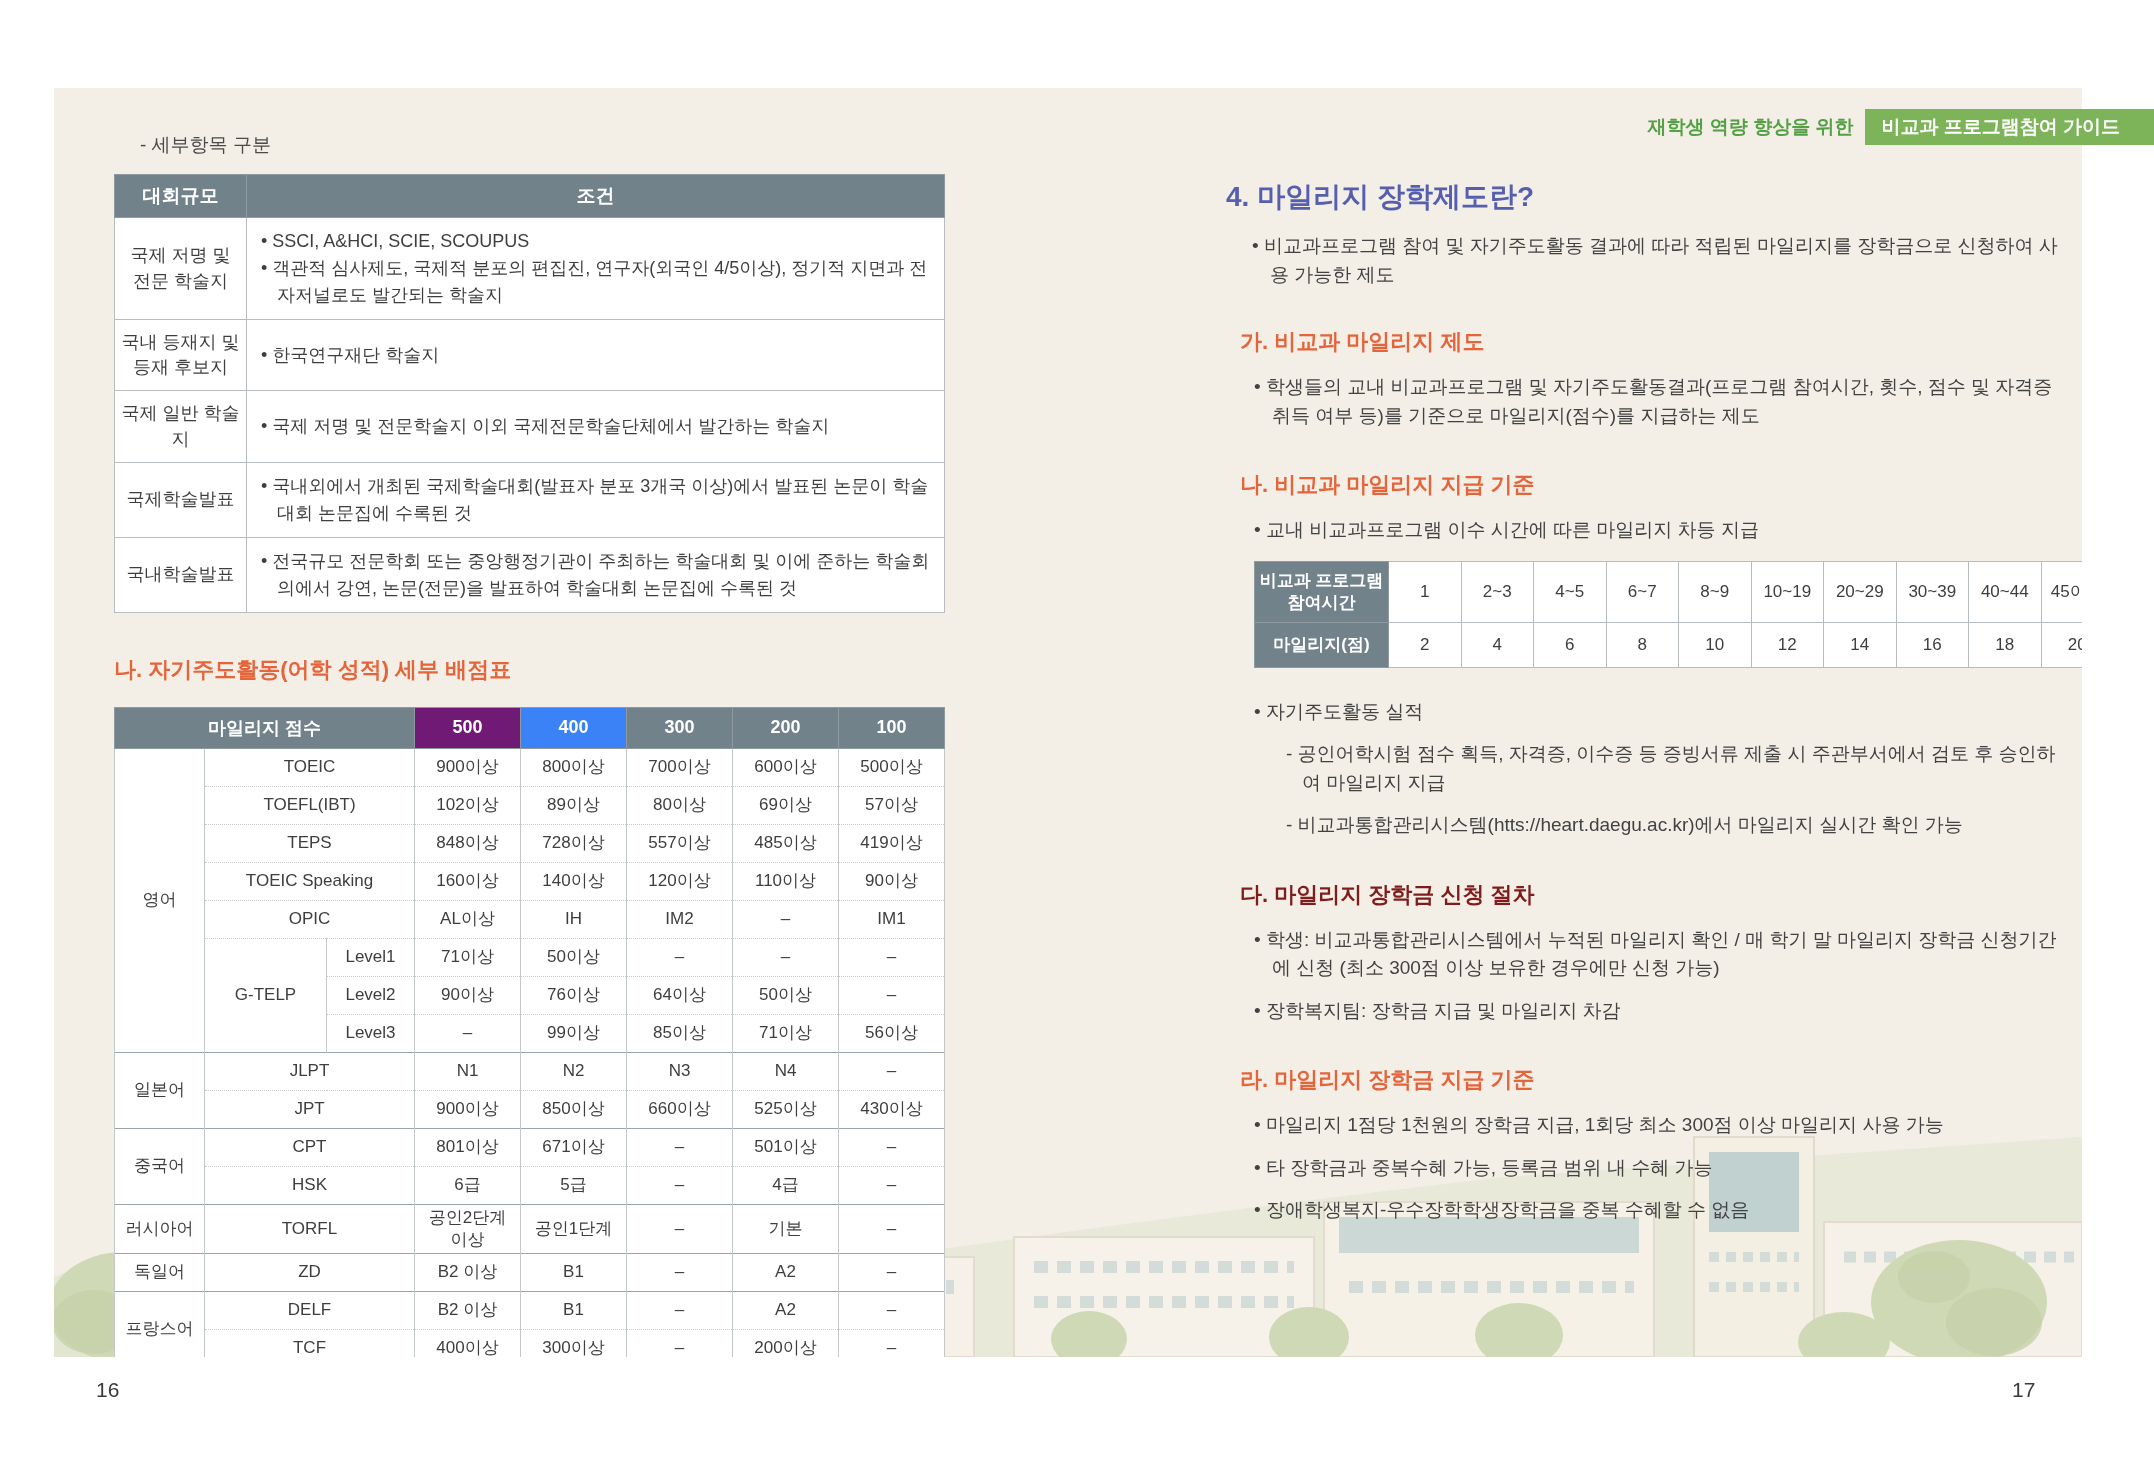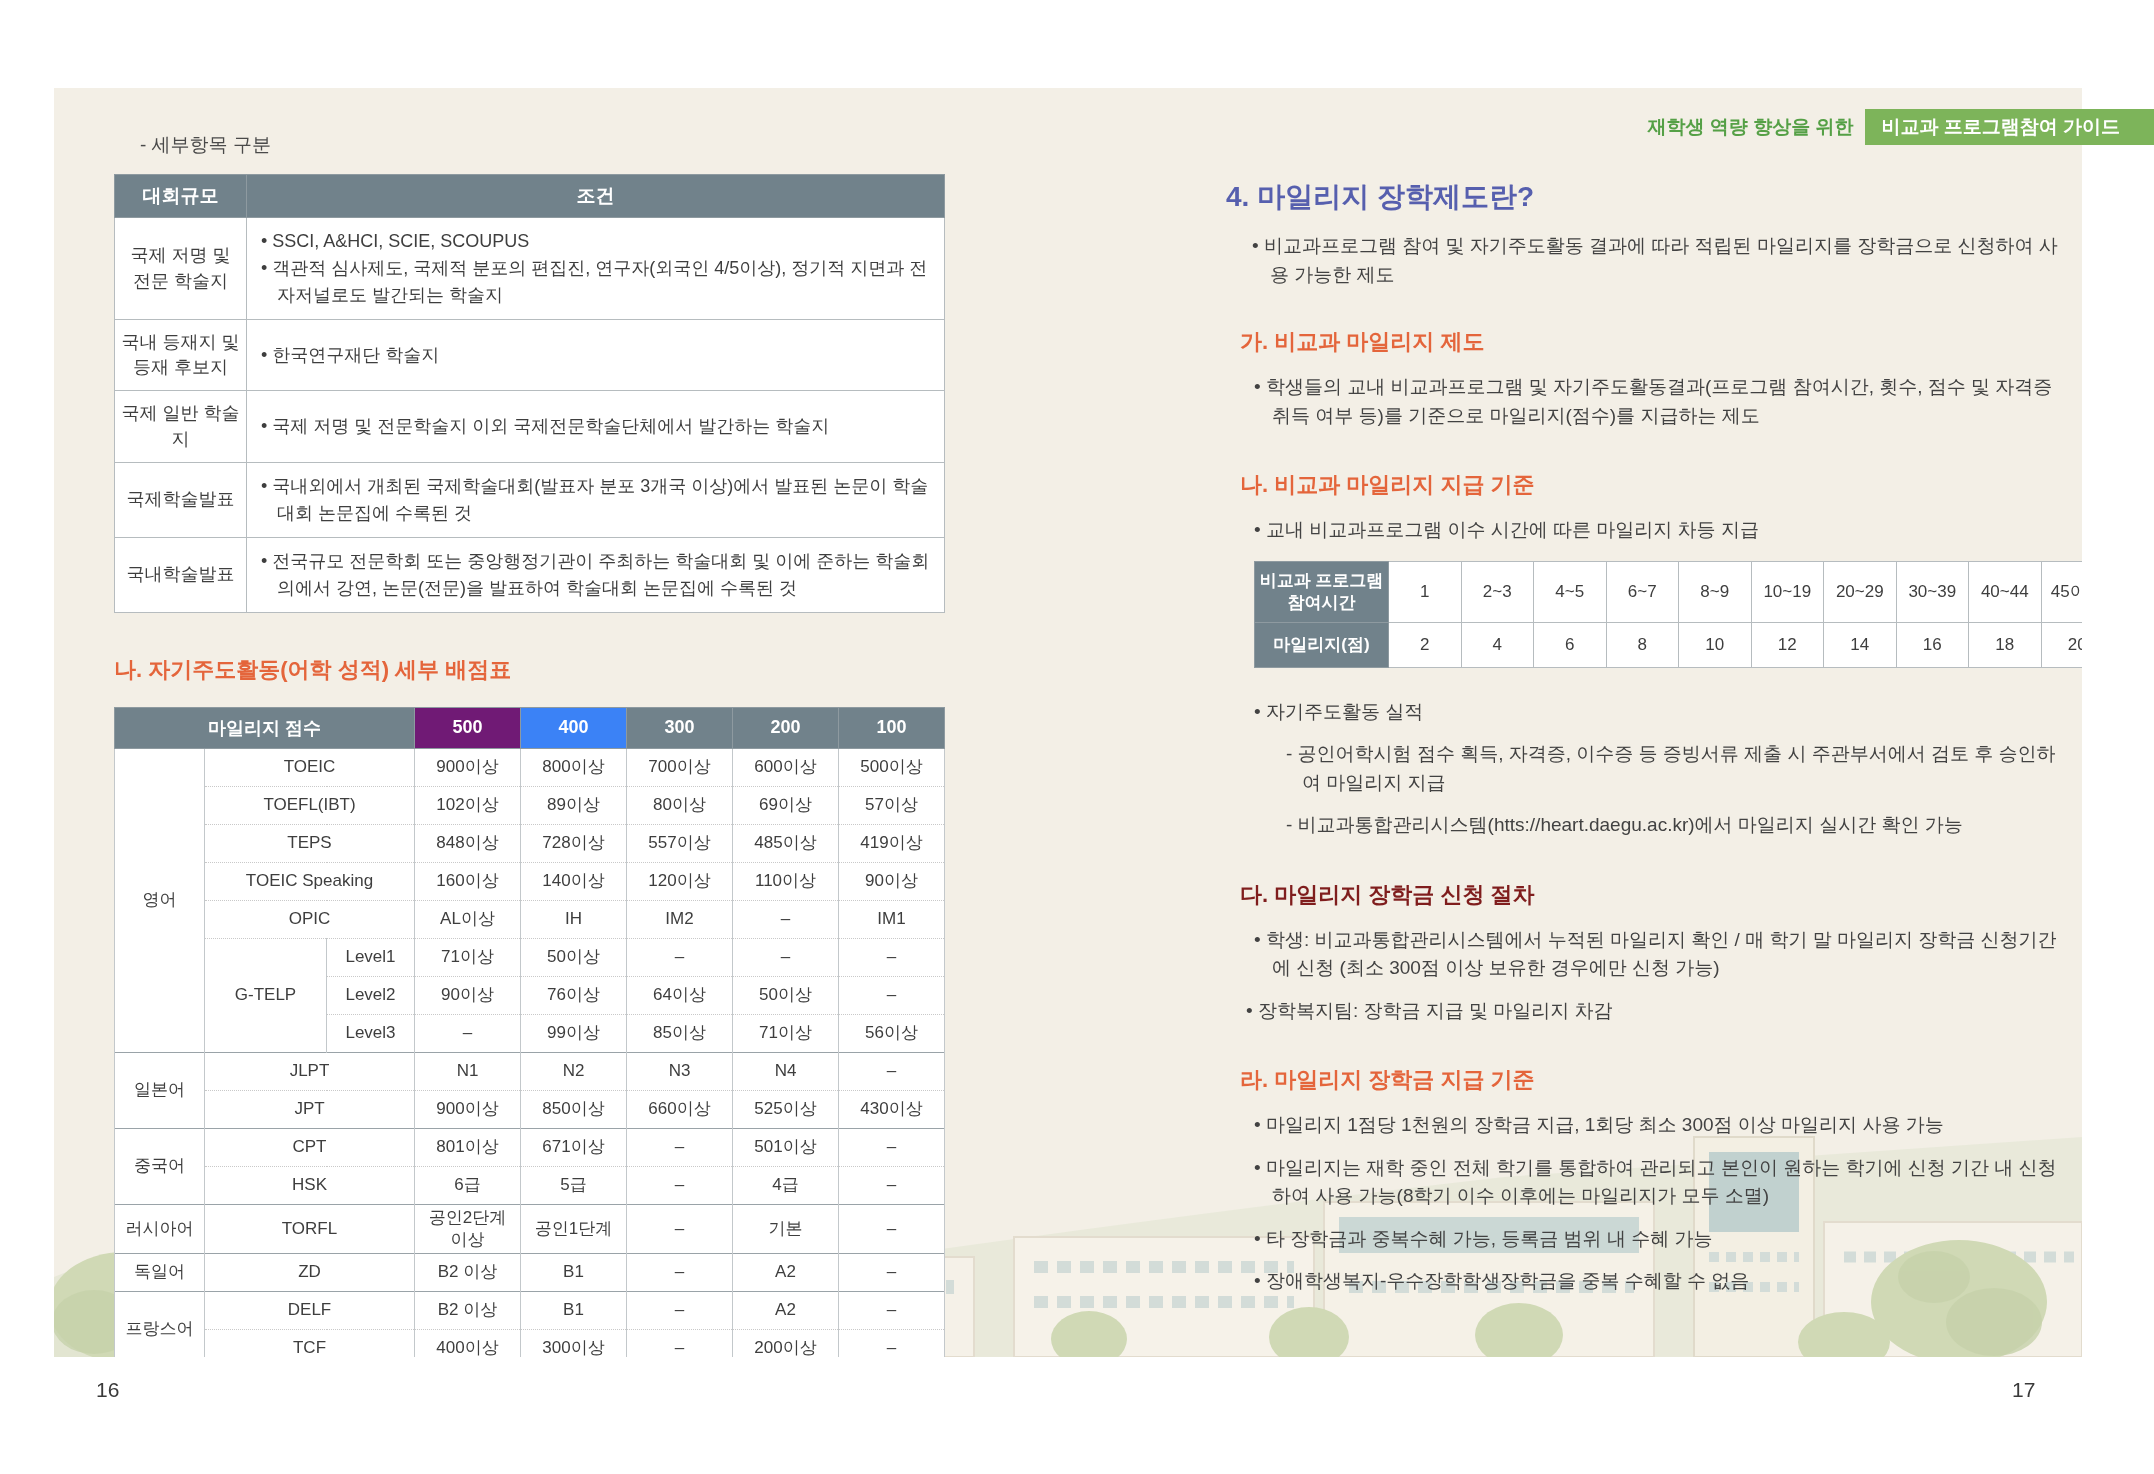--- a/index.html
+++ b/index.html
@@ -396,25 +396,24 @@
         </tr>
       </tbody>
     </table>
 
     <p class="bullet" style="margin:30px 0 0 14px">• 자기주도활동 실적</p>
     <p class="subline mt" style="margin-left:46px">- 공인어학시험 점수 획득, 자격증, 이수증 등 증빙서류 제출 시 주관부서에서 검토 후 승인하여 마일리지 지급</p>
     <p class="subline mt" style="margin-left:46px">- 비교과통합관리시스템(htts://heart.daegu.ac.kr)에서 마일리지 실시간 확인 가능</p>
 
     <h3 class="orange-title" style="color:#7f1d1d;margin-top:40px">다. 마일리지 장학금 신청 절차</h3>
     <p class="bullet" style="margin:16px 0 0 14px">• 학생: 비교과통합관리시스템에서 누적된 마일리지 확인 / 매 학기 말 마일리지 장학금 신청기간에 신청 (최소 300점 이상 보유한 경우에만 신청 가능)</p>
-    <p class="bullet mt" style="margin-left:6px">• 장학복지팀: 장학금 지급 및 마일리지 차감</p>
+    <p class="bullet mt" style="margin-left:14px">• 장학복지팀: 장학금 지급 및 마일리지 차감</p>
 
     <h3 class="orange-title" style="color:#e4653b;margin-top:40px">라. 마일리지 장학금 지급 기준</h3>
     <p class="bullet" style="margin:16px 0 0 14px">• 마일리지 1점당 1천원의 장학금 지급, 1회당 최소 300점 이상 마일리지 사용 가능</p>
-    <p class="bullet mt" style="margin-left:14px">• 마일리지는 재학 중인 전체 학기를 통합하여 관리되고 본인이 원하는 학기에 신청 기간 내 신청하여 사용 가능(8학기 이수 이후에는 마일리지가 모두 소멸)</p>
     <p class="bullet mt" style="margin-left:14px">• 타 장학금과 중복수혜 가능, 등록금 범위 내 수혜 가능</p>
     <p class="bullet mt" style="margin-left:14px">• 장애학생복지-우수장학학생장학금을 중복 수혜할 수 없음</p>
   </div>
 </div>
 
 <div class="guide-header">
   <span class="prefix" style="color:#55a046">재학생 역량 향상을 위한</span>
   <div class="badge" style="background:#7db45a">비교과 프로그램참여 가이드</div>
 </div>
 

